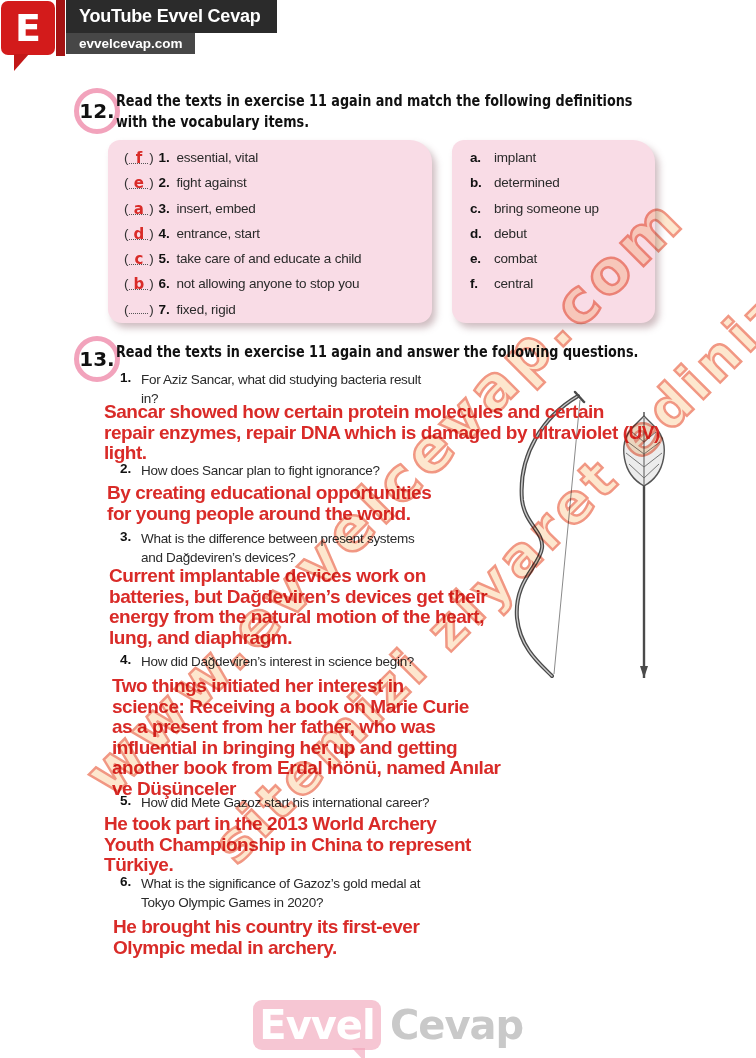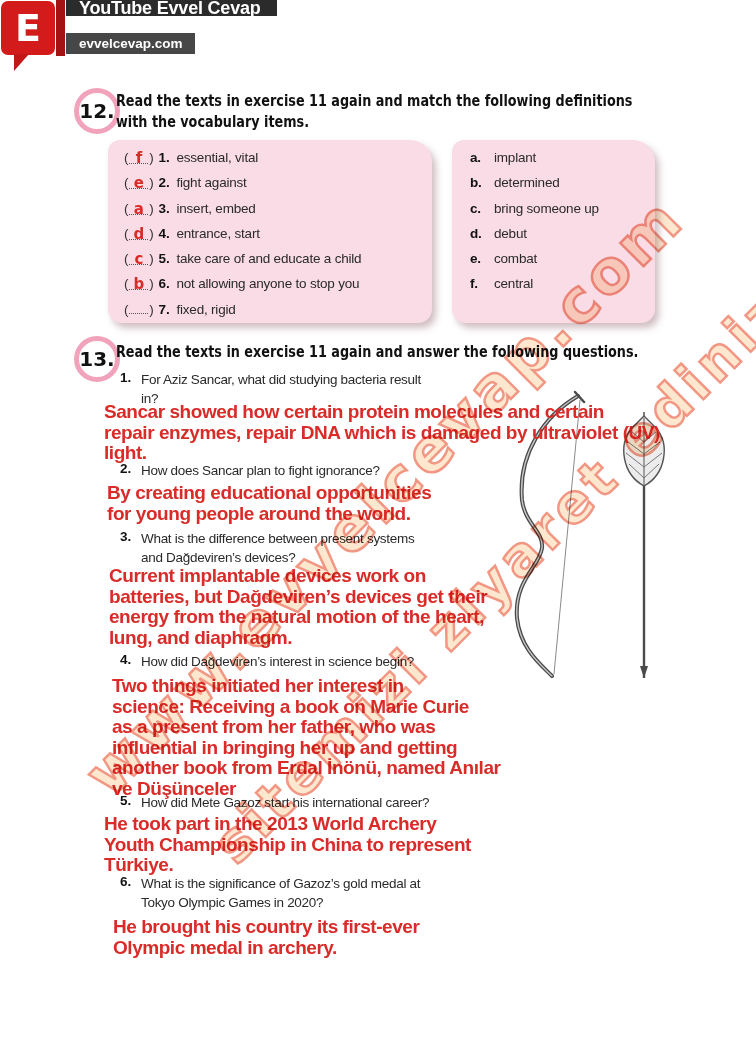--- a/index.html
+++ b/index.html
@@ -7,21 +7,21 @@
         font-family:"Liberation Sans",sans-serif;color:#1c1c1c;}
 
   
   .hdr{position:absolute;top:0;left:0;z-index:6;}
   .logo-strip{position:absolute;left:56px;top:0;width:9px;height:56px;background:#a31313;}
   .logo-sq{position:absolute;left:1px;top:1px;width:54px;height:54px;background:#d31b1b;
            border-radius:7px;display:flex;align-items:center;justify-content:center;}
   .logo-sq span{color:#fff;font-weight:bold;font-size:38px;font-family:"DejaVu Sans",sans-serif;}
   .logo-tail{position:absolute;left:14px;top:54px;width:0;height:0;
              border-top:17px solid #c21717;border-right:15px solid transparent;}
-  .bar1{position:absolute;left:66px;top:0;height:16px;background:#2b2b2b;color:#fff;
+  .bar1{position:absolute;left:66px;top:0;height:33px;background:#2b2b2b;color:#fff;
         display:flex;align-items:center;padding:0 16px 0 13px;font-weight:bold;font-size:18px;
         letter-spacing:-0.2px;white-space:nowrap;}
   .bar2{position:absolute;left:66px;top:33px;height:21px;background:#474747;color:#fff;
         display:flex;align-items:center;padding:0 12px 0 13px;font-weight:bold;font-size:13.5px;
         white-space:nowrap;}
 
   
   .badge{position:absolute;width:36px;height:36px;border-radius:50%;background:#fff;
          border:5px solid #f2a3bc;display:flex;align-items:center;justify-content:center;
          font-family:"DejaVu Sans",sans-serif;font-weight:bold;font-size:20px;color:#111;z-index:3;}
@@ -254,14 +254,21 @@
         <path d="M167,82 L152,96"></path>
     </g>
     <path d="M152,296 L148,284 L156,284 Z" fill="#4a4a4a"></path>
   </svg>
 
   <div class="wmlayer">
     <div class="wm wm1">www.evvelcevap.com</div>
     <div class="wm wm2">sitemizi ziyaret ediniz</div>
   </div>
 
+  <div class="flogo">
+    <div class="fbubble">
+      <span>Evvel</span>
+    </div>
+    <div class="ftail"></div>
+    <div class="fgray">Cevap</div>
+  </div>
 
 </div>
 
 </body></html>

